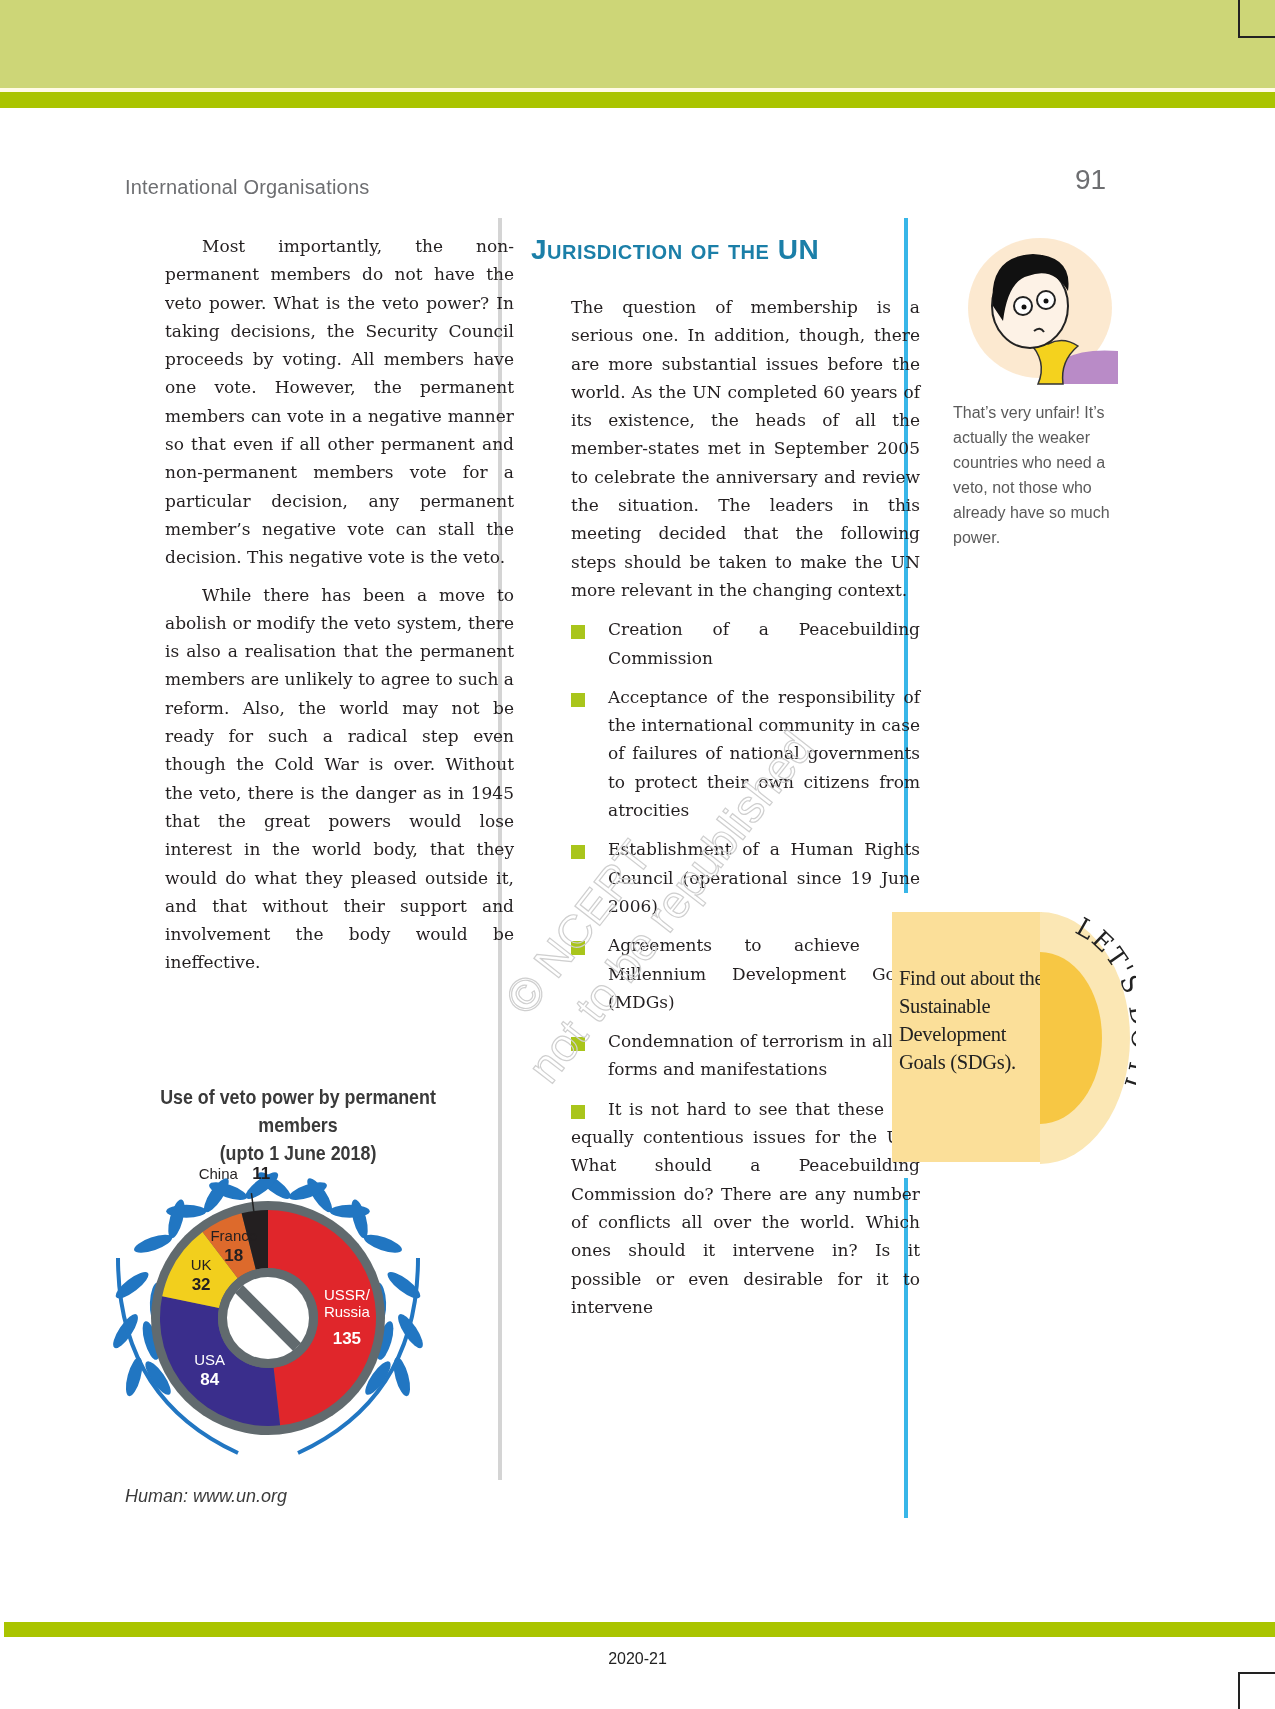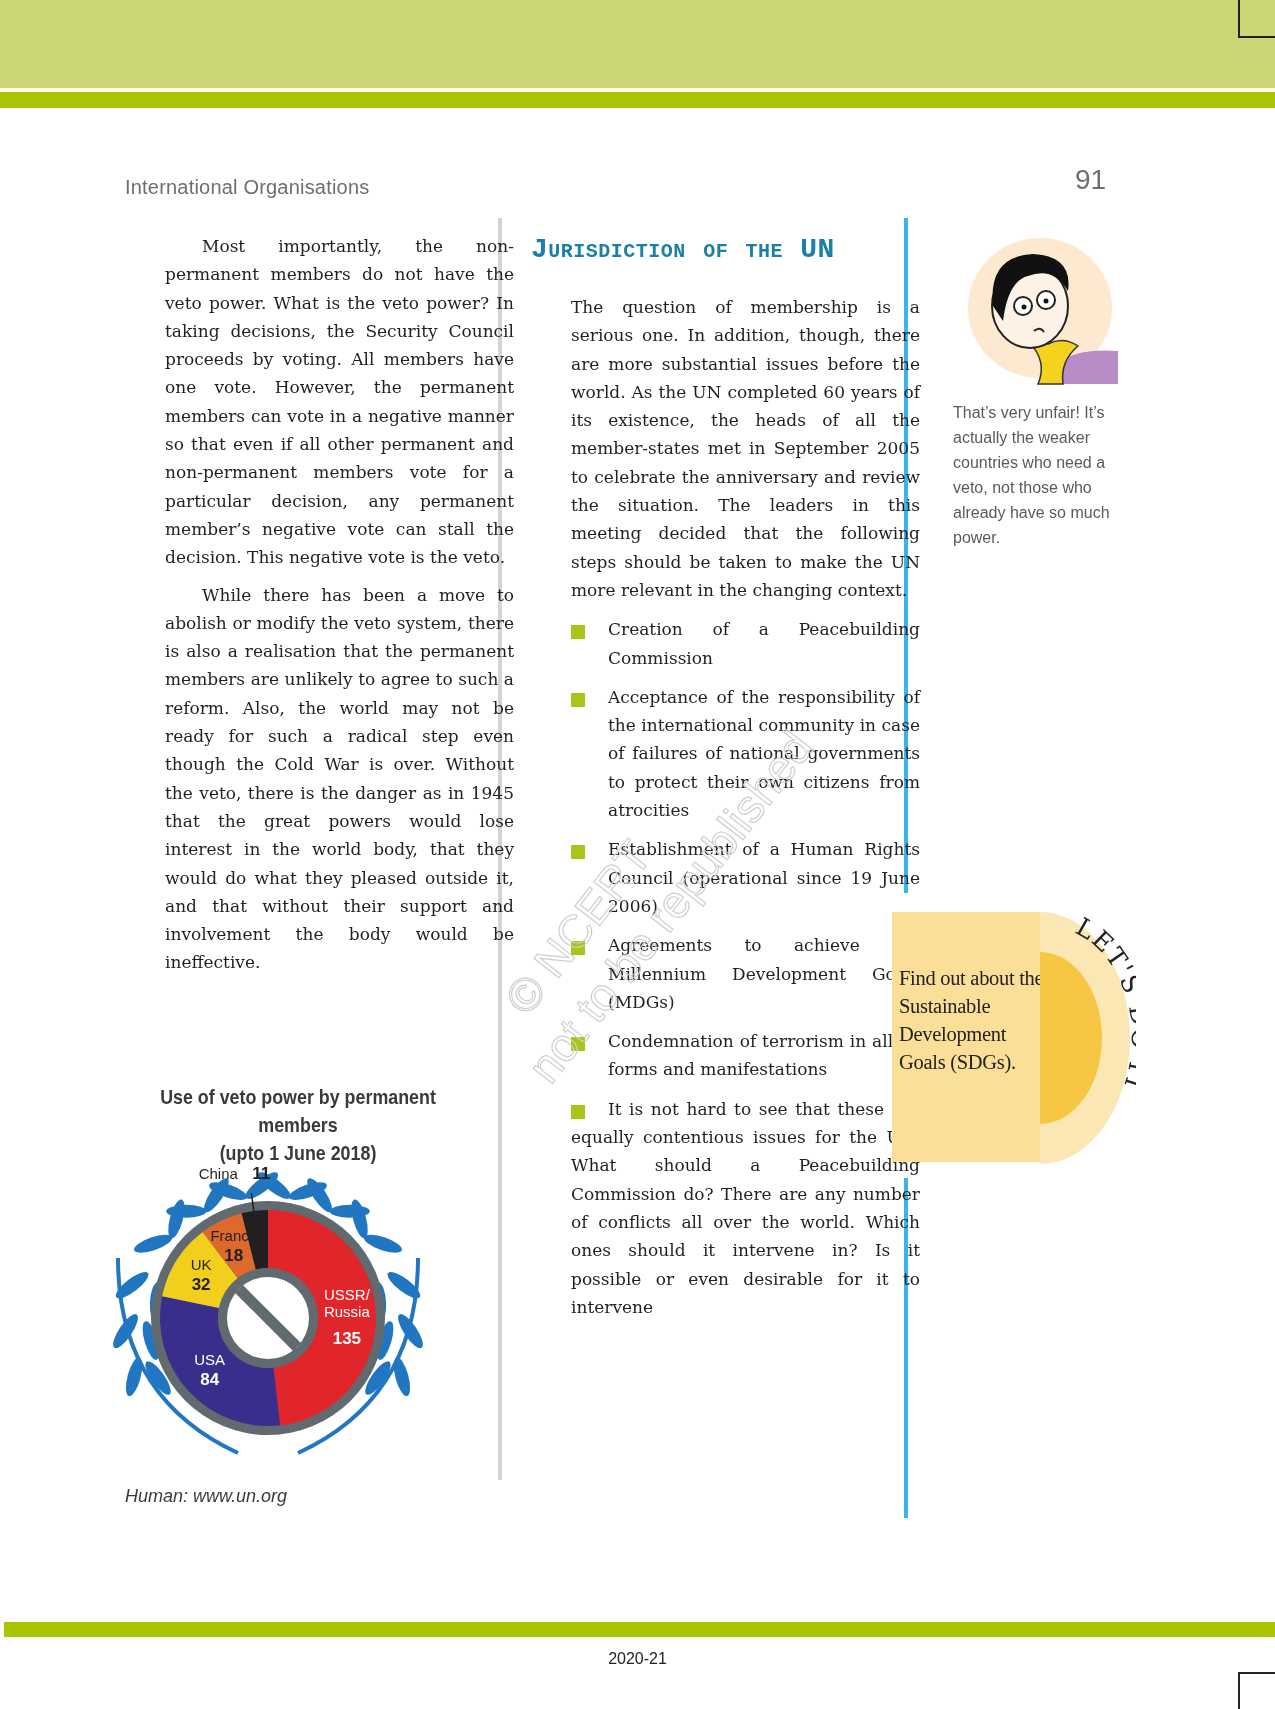--- a/index.html
+++ b/index.html
@@ -19,21 +19,21 @@
   .blue-rule-1 { position:absolute; left:904px; top:218px; width:4px; height:675px; background:#38b6e8; }
   .blue-rule-2 { position:absolute; left:904px; top:1178px; width:4px; height:340px; background:#38b6e8; }
 
   .col { position:absolute; font-size:17px; line-height:28.3px; text-align:justify;margin-left:40px; }
   .col p { margin:0; }
   .col-left { left:125px; top:232px; width:349px; }
   .col-mid { left:531px; top:293px; width:349px; }
   .indent { text-indent:37px; }
   .para-gap { margin-top:9px !important; }
 
-  .section-heading { position:absolute; left:531px; top:234px; font-family:Liberation Mono, monospace; font-weight:bold; color:#1b7fa8; font-size:28px; letter-spacing:0.5px; font-variant:small-caps; }
+  .section-heading { position:absolute; left:531px; top:234px; font-family:Liberation Sans, sans-serif; font-weight:bold; color:#1b7fa8; font-size:28px; letter-spacing:0.5px; font-variant:small-caps; }
 
   .bullet-list { list-style:none; padding:0; margin:11px 0 0 0; }
   .bullet-list li { position:relative; padding-left:37px; margin-bottom:11px; }
   .bullet-sq { position:absolute; left:0; top:10px; width:14px; height:14px; background:#a9c51b; }
   .after-list { margin-top:0 !important; }
 
   .chart-title { position:absolute; left:118px; top:1083px; width:360px; text-align:center; font-family:"Liberation Sans", sans-serif; font-weight:bold; font-size:21px; line-height:28px; color:#3a3a3a; transform:scaleX(0.85); transform-origin:center; }
   .chart-svg { position:absolute; left:110px; top:1140px; }
   .source { position:absolute; left:125px; top:1486px; font-family:"Liberation Sans", sans-serif; font-style:italic; font-size:18px; color:#3a3a3a; }
 

